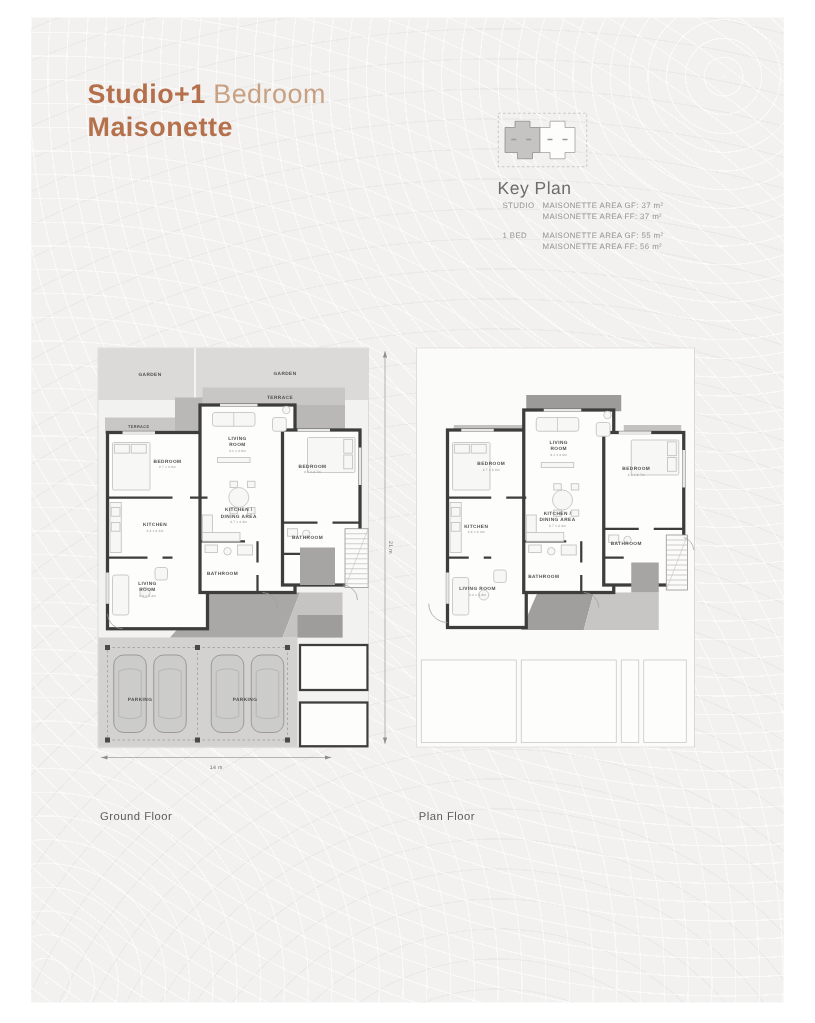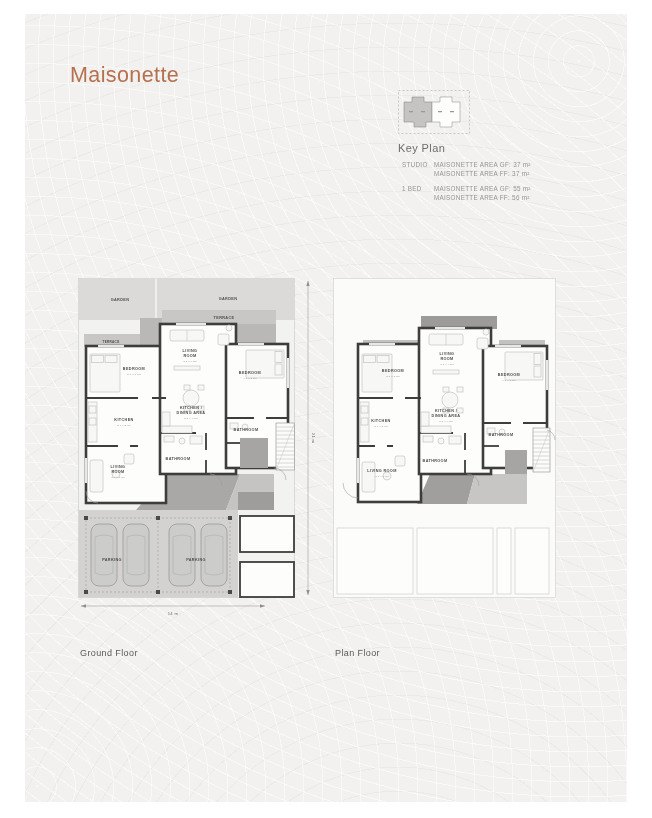--- a/index.html
+++ b/index.html
@@ -9,24 +9,24 @@
     background-color:#f2f1f0;
     background-image:
       repeating-radial-gradient(circle at 92% 6%, rgba(255,255,255,.55) 0 1px, rgba(255,255,255,0) 1px 15px),
       repeating-radial-gradient(circle at 2% 98%, rgba(255,255,255,.5) 0 1px, rgba(255,255,255,0) 1px 19px),
       repeating-radial-gradient(circle at 62% 120%, rgba(222,220,217,.35) 0 1px, rgba(222,220,217,0) 1px 24px);
   }
   
   .title{position:absolute;left:45px;top:48px;font-size:21.5px;line-height:27px;letter-spacing:.4px;}
   .t-bold{color:#b56f4a;font-weight:bold;}
   .t-light{color:#c8a183;font-weight:normal;margin-left:6px;}
-  .t-line2{color:#b5704c;font-weight:400;}
+  .t-line2{color:#b5704c;font-weight:700;}
   
   .keyplan{position:absolute;left:373px;top:76px;}
-  .keyplan-label{position:absolute;left:373px;top:128px;font-size:11px;color:#6f6d6a;letter-spacing:.4px;}
+  .keyplan-label{position:absolute;left:373px;top:128px;font-size:14px;color:#6f6d6a;letter-spacing:.4px;}
   .kp-border{fill:none;stroke:#b7b5b2;stroke-width:.7;stroke-dasharray:2 2;}
   .kp-left{fill:#c5c4c2;stroke:#8d8b88;stroke-width:.6;}
   .kp-right{fill:#fdfdfc;stroke:#9e9c9a;stroke-width:.6;}
   .kp-marks{fill:#9a9896;}
   
   .specs{position:absolute;left:377px;top:147px;width:220px;}
   .spec-row{display:flex;margin-bottom:7px;}
   .spec-type{width:32px;flex:0 0 32px;font-size:6.3px;color:#95938f;letter-spacing:.3px;padding-top:0;}
   .spec-lines{font-size:6.3px;color:#95938f;letter-spacing:.3px;line-height:8.5px;}
   
@@ -63,20 +63,21 @@
   .dimarrow{fill:#8f8e8c;}
   .dimlbl{font-size:4.2px;fill:#6e6d6b;letter-spacing:.3px;text-anchor:middle;font-weight:normal;}
 </style>
 </head>
 <body>
 
 <div class="page">
   <div class="paper">
 
     <div class="title">
+      <div><span class="t-bold">Studio+1</span><span class="t-light">Bedroom</span></div>
       <div class="t-line2">Maisonette</div>
     </div>
 
     <svg class="keyplan" width="72" height="44" viewBox="0 0 72 44">
       <rect class="kp-border" x="0.5" y="0.5" width="71" height="43"></rect>
       <path class="kp-left" d="M6,12 h8 v-5 h12 v5 h8 v20 h-6 v5 h-12 v-5 h-10 z"></path>
       <path class="kp-right" d="M34,12 h8 v-5 h12 v5 h8 v20 h-8 v5 h-12 v-5 h-8 z"></path>
       <path class="kp-marks" d="M11,21h4v1.2h-4z M23,21h4v1.2h-4z M40,21h4v1.2h-4z M52,21h4v1.2h-4z"></path>
     </svg>
     <div class="keyplan-label">Key Plan</div>

